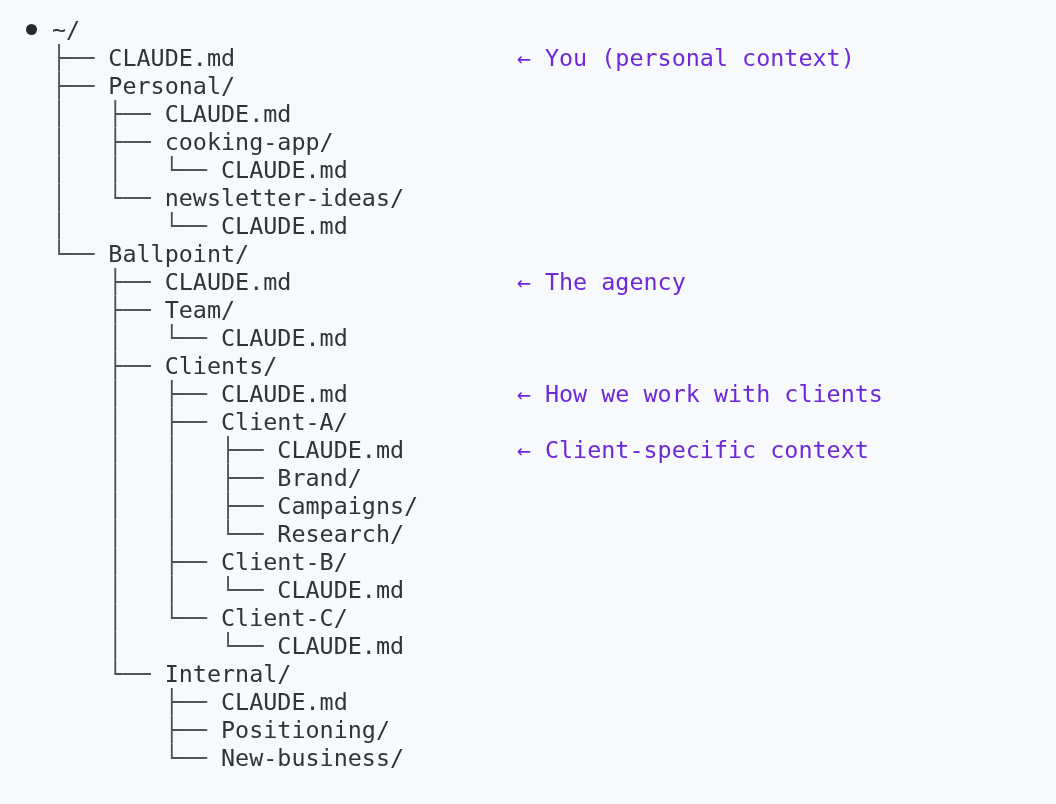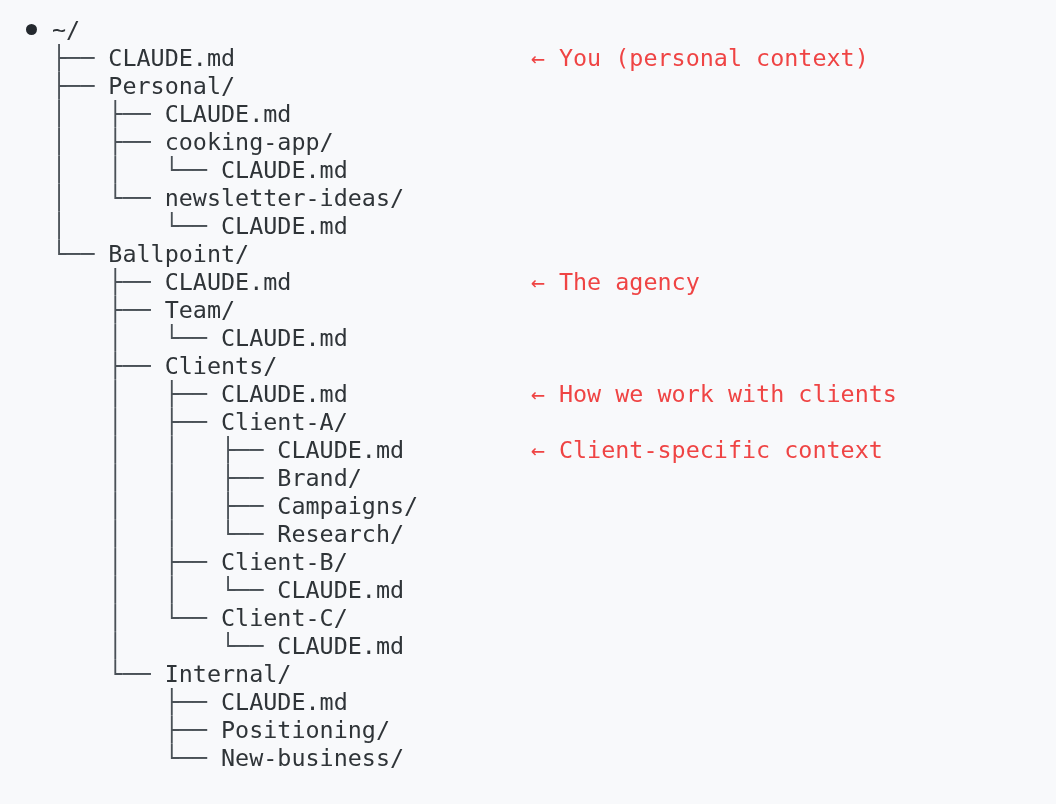--- a/index.html
+++ b/index.html
@@ -55,22 +55,21 @@
     height: 28px;
     white-space: pre;
   }
   .tree-glyphs {
     color: #4a5157;
   }
   .tree-label {
     color: #2f3438;
   }
   .tree-note {
-    color: #ef4444;
-    margin-left: 14px;
+    color: #6d28d9;
   }
 </style>
 </head>
 <body>
 
 <div id="root-canvas">
 
   <div class="bullet-marker"></div>
 
   <div class="tree-block">

